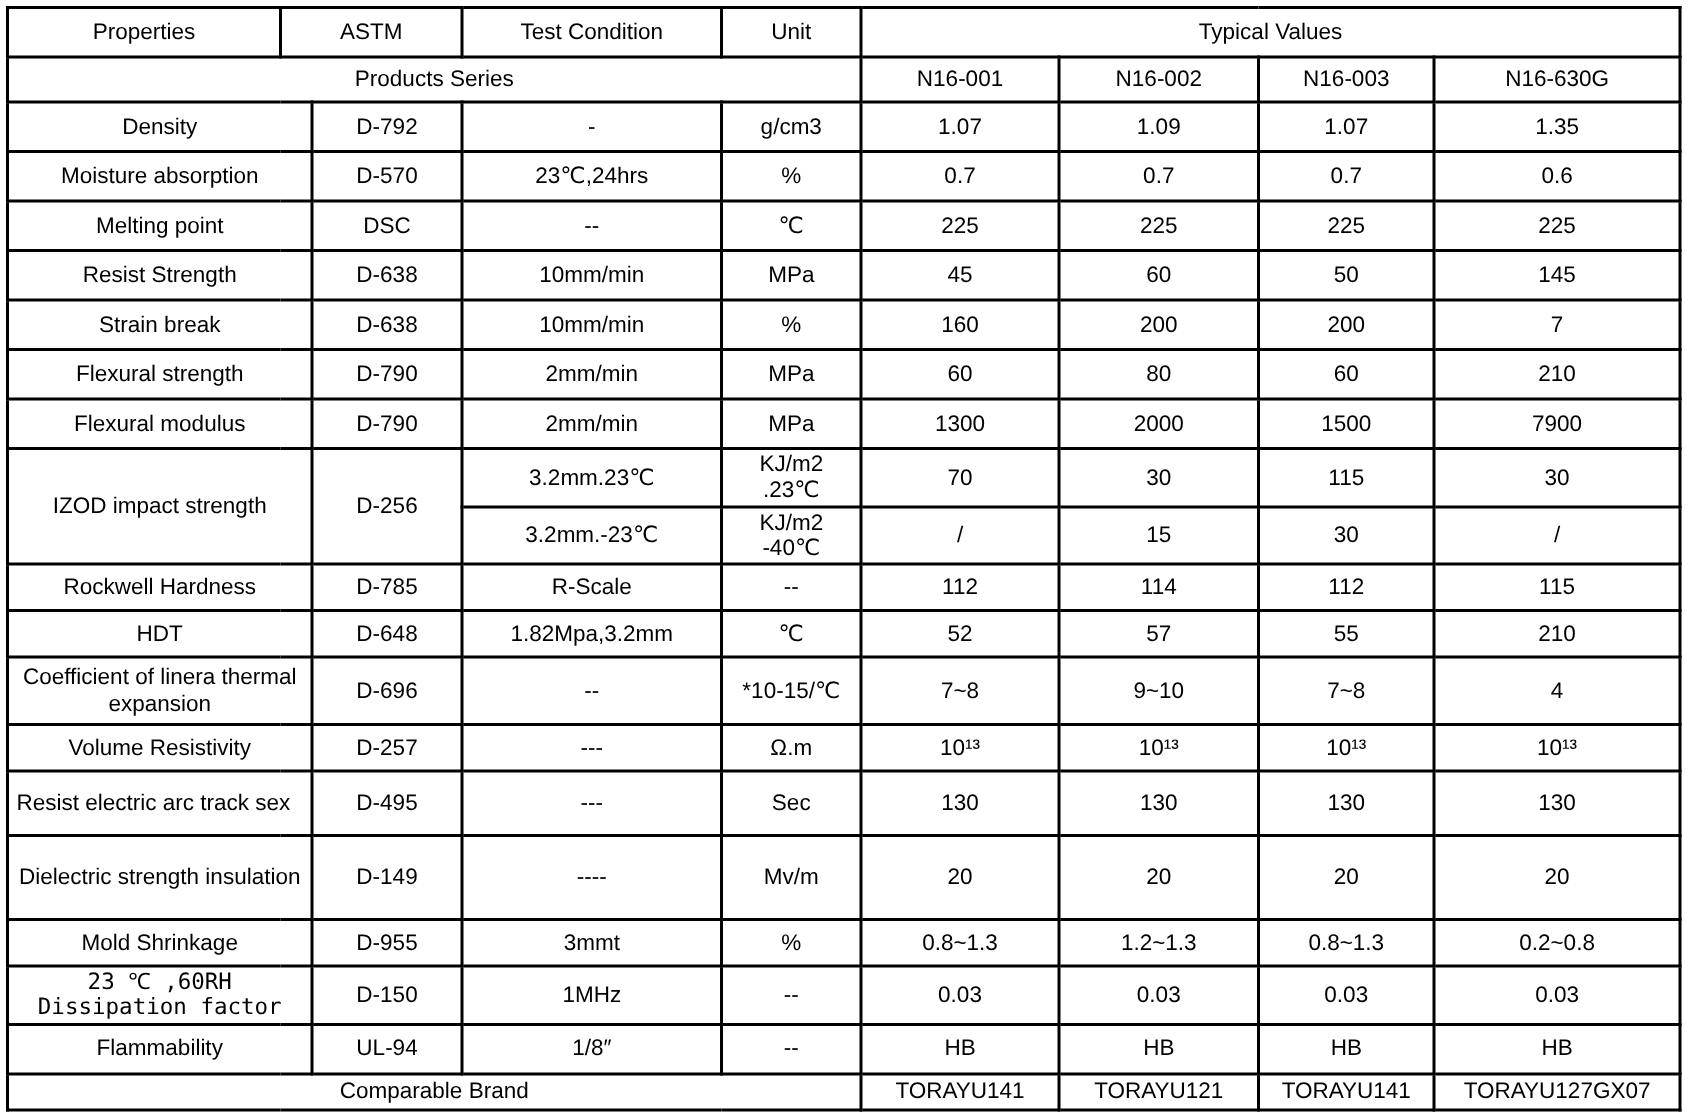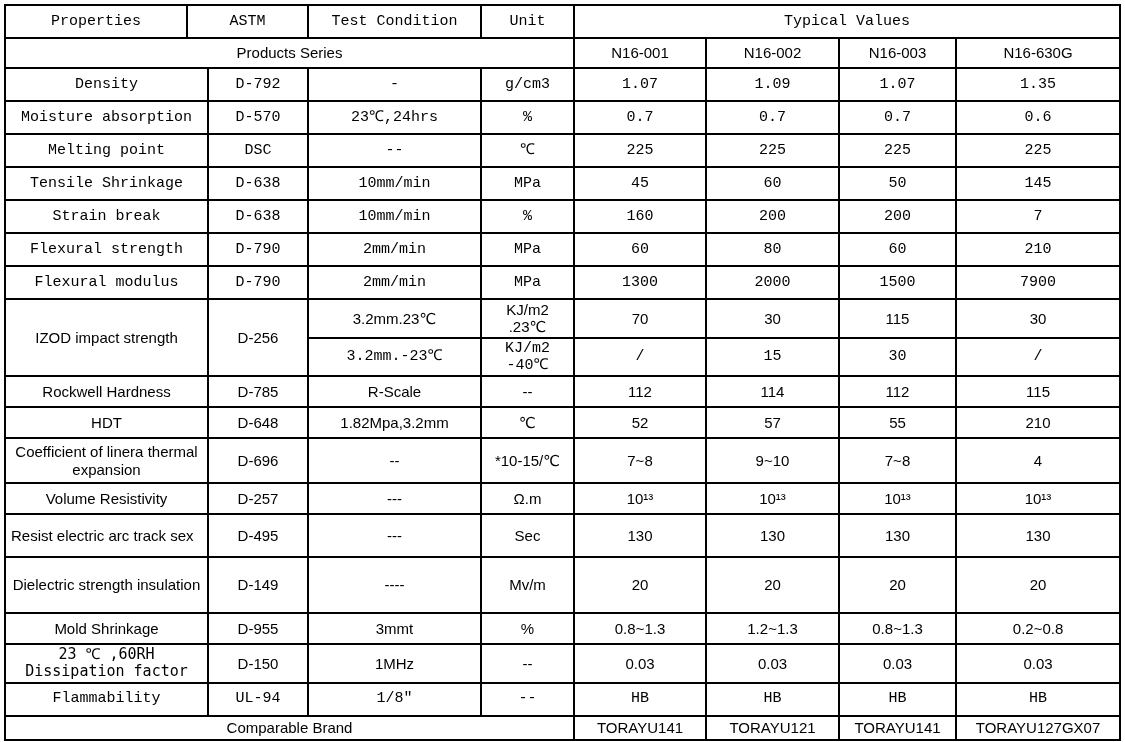--- a/index.html
+++ b/index.html
@@ -30,21 +30,21 @@
     line-height: 1.15;
     text-align: center;
     vertical-align: middle;
     padding: 1px 5px;
     overflow: hidden;
     word-wrap: break-word;
   }
   
   tr.h30 { height: 30px; }
   tr.h31 { height: 31px; margin-top: 44px; }
-  tr.h33 { height: 33px; font-family: Liberation Mono, monospace; }
+  tr.h33 { height: 33px; }
   tr.h35 { height: 35px; }
   tr.h36 { height: 24px; }
   tr.h41 { height: 56px; }
   tr.h42 { height: 28px; }
   tr.h43 { height: 43px; }
   tr.h45 { height: 45px; }
   
   td.series-cell { text-align: left; padding-left: 12px; }
   td.cond-header { text-align: left; padding-left: 10px; }
   td.prop-left { text-align: left; padding-left: 7px; }
@@ -120,21 +120,21 @@
       <td>DSC</td>
       <td>--</td>
       <td>℃</td>
       <td>225</td>
       <td>225</td>
       <td>225</td>
       <td>225</td>
     </tr>
 
     <tr class="h33">
-      <td colspan="2">Tensile Shrinkage</td>
+      <td colspan="2">Resist Strength</td>
       <td>D-638</td>
       <td>10mm/min</td>
       <td>MPa</td>
       <td>45</td>
       <td>60</td>
       <td>50</td>
       <td>145</td>
     </tr>
 
     <tr class="h33">

